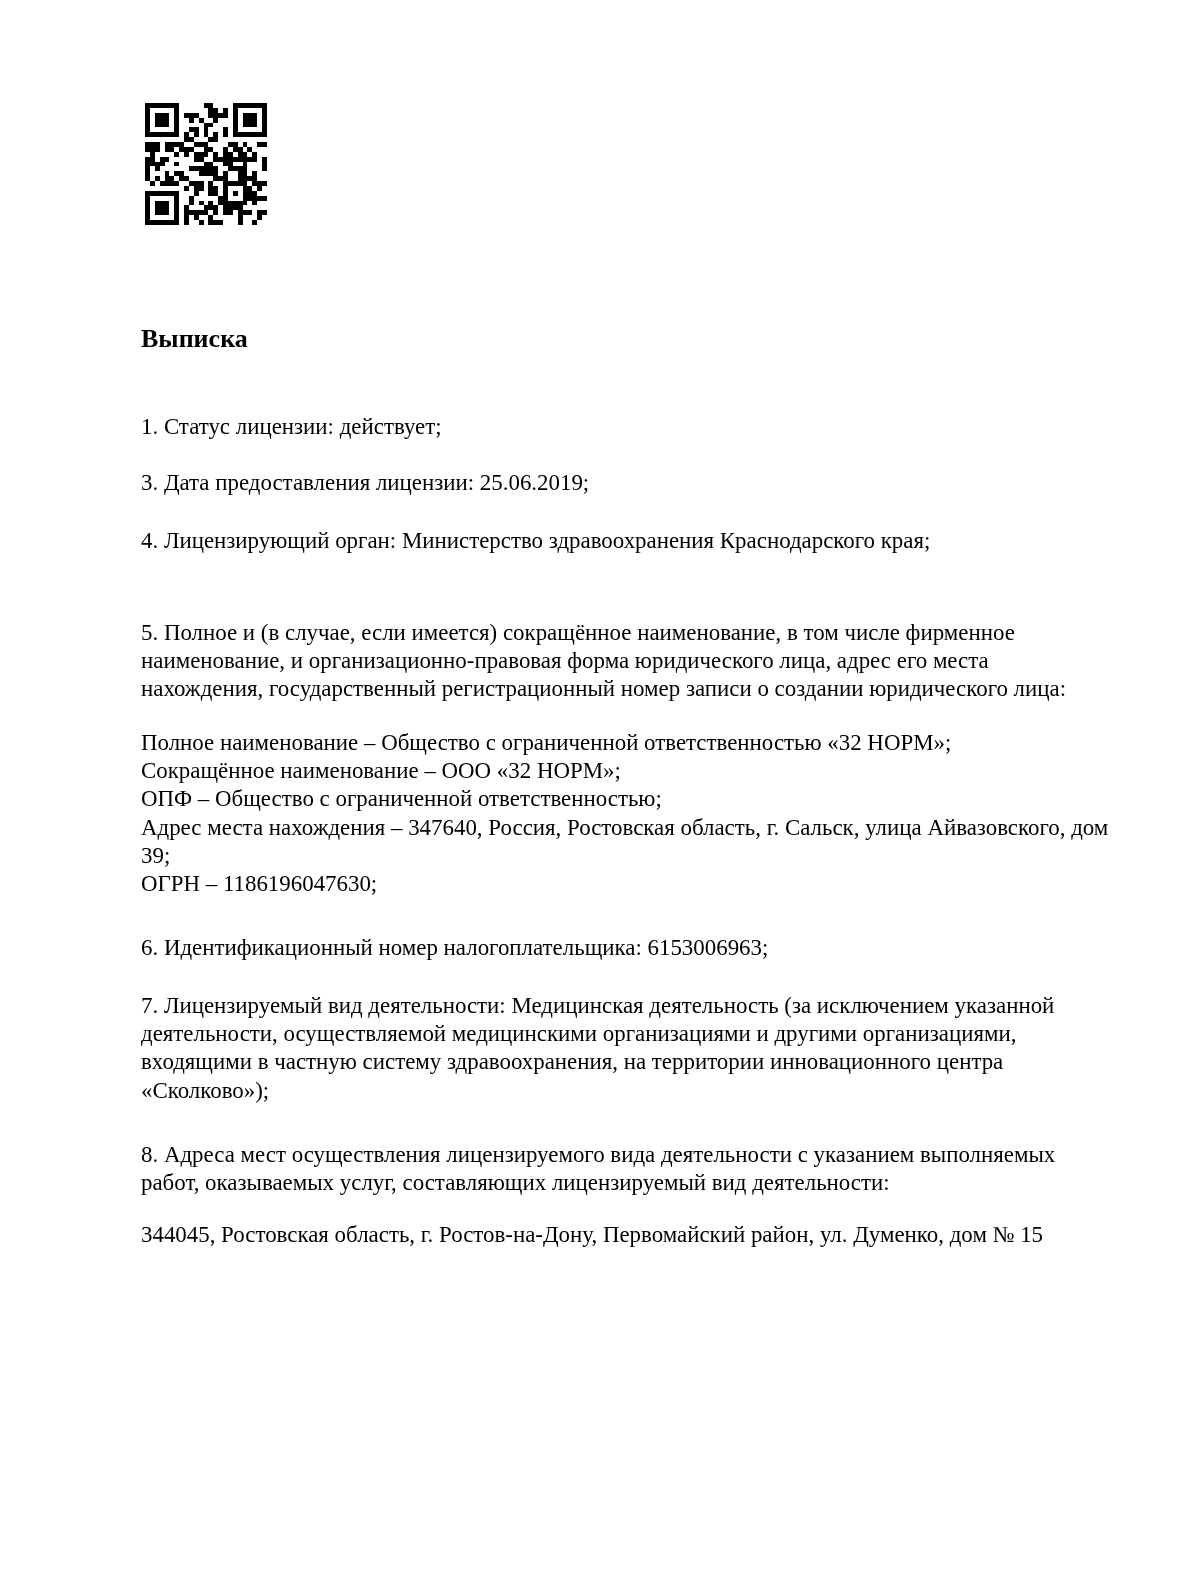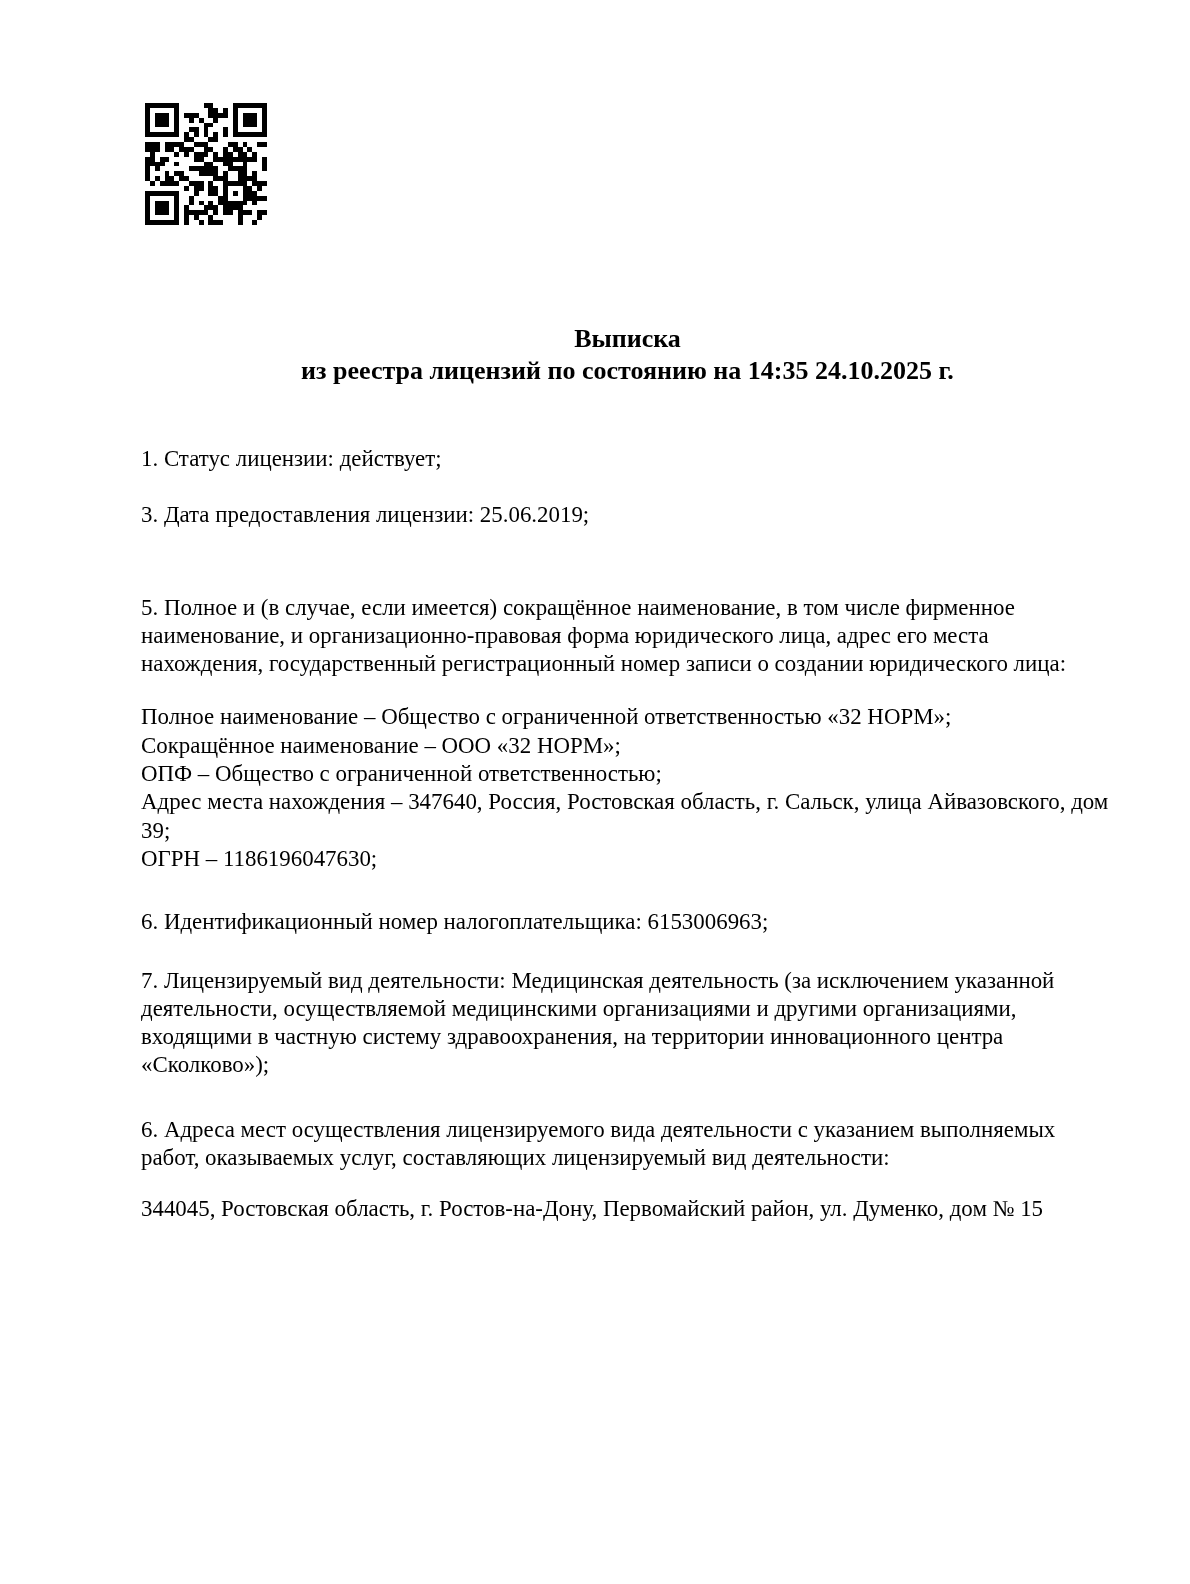--- a/index.html
+++ b/index.html
@@ -23,21 +23,21 @@
     padding: 0 76px 0 141px; 
   }
   .qr {
     margin: 103px 0 0 4px;
     width: 122px;
     height: 122px;
   }
   .qr svg { display: block; width: 122px; height: 122px; }
   .title-block {
     margin-top: 98px;
-    text-align: center;
+    text-align: left;
     font-weight: bold;
     font-size: 26px;
     line-height: 32px;
   }
   .subtitle {
     margin-top: 27px;
     text-align: right;
     font-size: 18px;
     line-height: 22px;
   }
@@ -374,28 +374,28 @@
         <rect x="13" y="24" width="1" height="1" fill="#000000"></rect>
         <rect x="14" y="24" width="1" height="1" fill="#000000"></rect>
         <rect x="15" y="24" width="1" height="1" fill="#000000"></rect>
         <rect x="19" y="24" width="1" height="1" fill="#000000"></rect>
         <rect x="22" y="24" width="1" height="1" fill="#000000"></rect>
       </svg>
   </div>
 
   <div class="title-block">
     <div>Выписка</div>
-    <div>из реестра лицензий по состоянию на 14:35 24.10.2025 г.</div>
   </div>
 
 
   <div class="doc-body">
       <p style="margin-top: 0px;">1. Статус лицензии: действует;</p>
       <p style="margin-top: 28px;">3. Дата предоставления лицензии: 25.06.2019;</p>
+      <p style="margin-top: 29px;">4. Лицензирующий орган: Министерство здравоохранения Краснодарского края;</p>
       <p style="margin-top: 64px;">5. Полное и (в случае, если имеется) сокращённое наименование, в том числе фирменное наименование, и организационно-правовая форма юридического лица, адрес его места нахождения, государственный регистрационный номер записи о создании юридического лица:</p>
       <p style="margin-top: 25px;">Полное наименование – Общество с ограниченной ответственностью «32 НОРМ»;<br>Сокращённое наименование – ООО «32 НОРМ»;<br>ОПФ – Общество с ограниченной ответственностью;<br>Адрес места нахождения – 347640, Россия, Ростовская область, г. Сальск, улица Айвазовского, дом 39;<br>ОГРН – 1186196047630;</p>
       <p style="margin-top: 35px; font-family: Liberation Serif, serif;">6. Идентификационный номер налогоплательщика: 6153006963;</p>
       <p style="margin-top: 30px; font-family: Liberation Serif, serif;">7. Лицензируемый вид деятельности: Медицинская деятельность (за исключением указанной деятельности, осуществляемой медицинскими организациями и другими организациями, входящими в частную систему здравоохранения, на территории инновационного центра «Сколково»);</p>
-      <p style="margin-top: 36px;">6. Адреса мест осуществления лицензируемого вида деятельности с указанием выполняемых работ, оказываемых услуг, составляющих лицензируемый вид деятельности:</p>
+      <p style="margin-top: 36px;">8. Адреса мест осуществления лицензируемого вида деятельности с указанием выполняемых работ, оказываемых услуг, составляющих лицензируемый вид деятельности:</p>
       <p style="margin-top: 23px;">344045, Ростовская область, г. Ростов-на-Дону, Первомайский район, ул. Думенко, дом № 15</p>
     </div>
 
 </div>
 
 </body></html>

